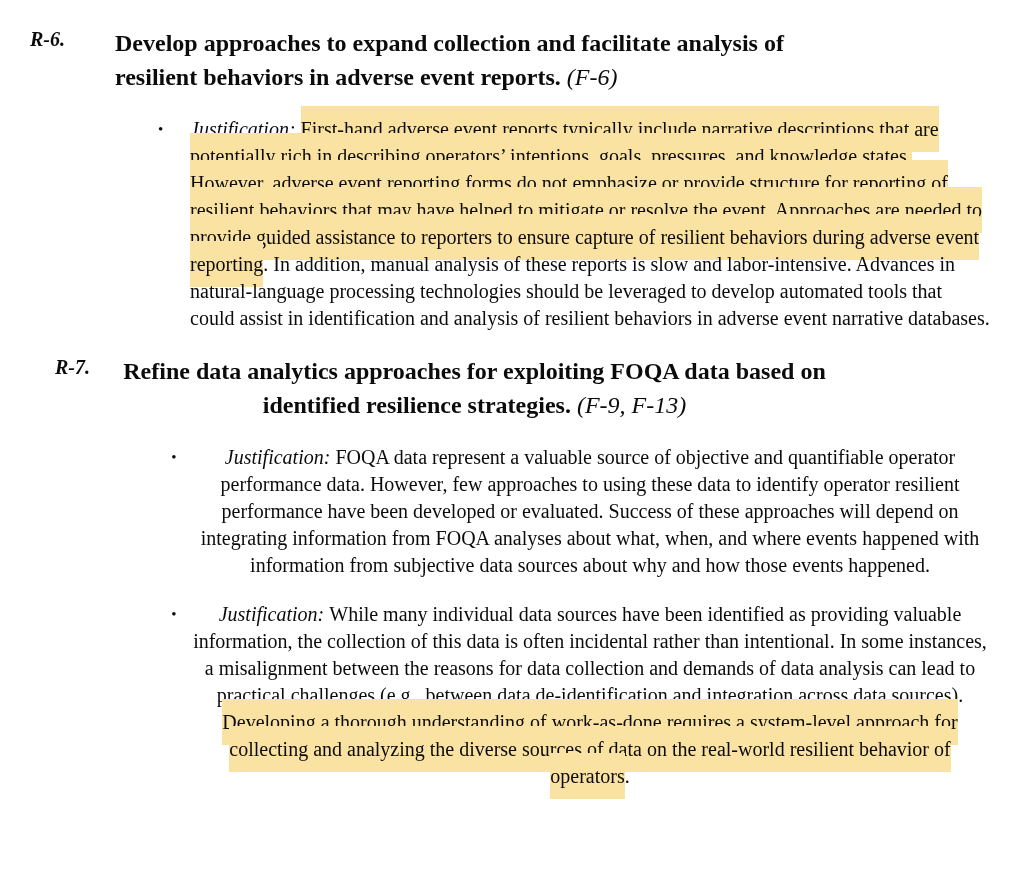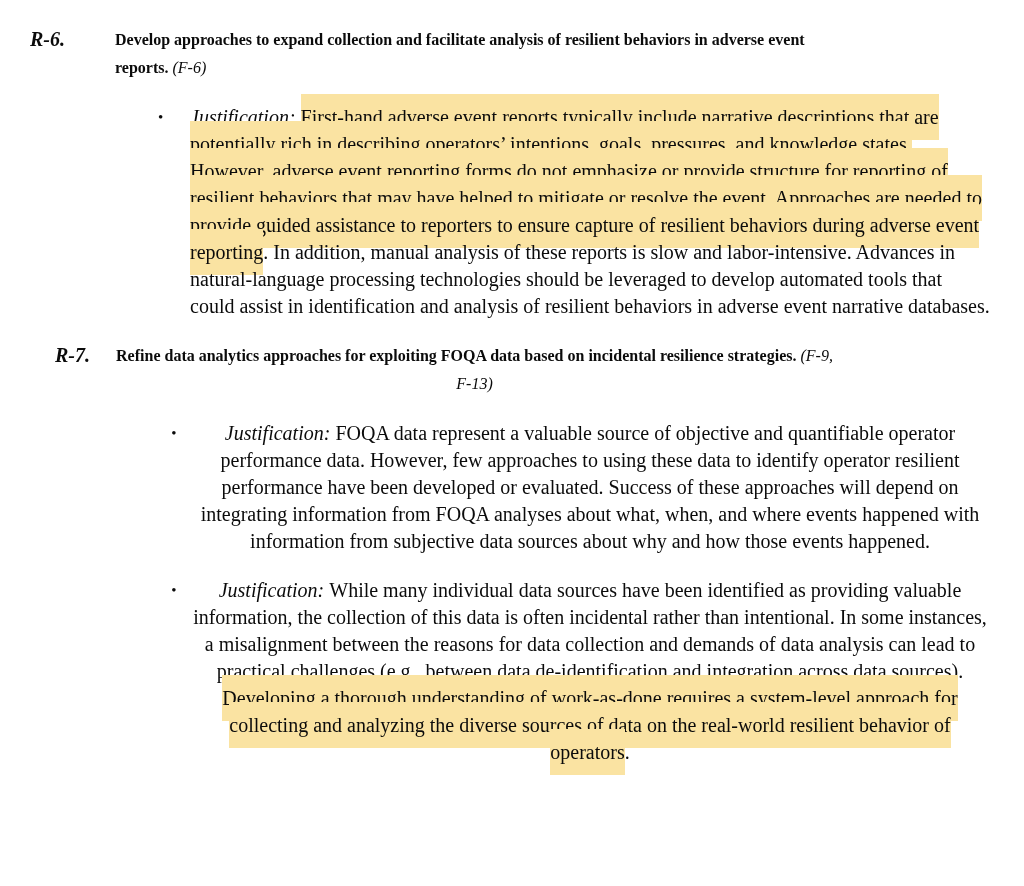--- a/index.html
+++ b/index.html
@@ -28,22 +28,22 @@
   }
   .section-label {
     flex: 0 0 85px;
     font-weight: bold;
     font-style: italic;
     font-size: 20px;
     line-height: 27px;
   }
   .heading-cell {
     flex: 1 1 auto;
-    font-size: 16px;
-    line-height: 28px;
+    font-size: 24px;
+    line-height: 34px;
   }
   .heading-text { font-weight: bold; }
   .heading-ref { font-style: italic; font-weight: normal; }
 
   .justification {
     display: flex;
     margin-left: 128px;
     margin-top: 22px;
   }
   .bullet {
@@ -81,21 +81,21 @@
       <div class="just-text">
         <span class="just-label">Justification: </span><span><span class="hl" style="background-color: rgb(250, 227, 162);">First-hand adverse event reports typically include narrative descriptions that are potentially rich in describing operators’ intentions, goals, pressures, and knowledge states. However, adverse event reporting forms do not emphasize or provide structure for reporting of resilient behaviors that may have helped to mitigate or resolve the event. Approaches are needed to provide guided assistance to reporters to ensure capture of resilient behaviors during adverse event reporting</span><span>. In addition, manual analysis of these reports is slow and labor-intensive. Advances in natural-language processing technologies should be leveraged to develop automated tools that could assist in identification and analysis of resilient behaviors in adverse event narrative databases.</span></span>
       </div>
     </div>
   </div>
 
   <div class="section">
     <div class="heading-row">
       <div class="section-label">R-7.</div>
       <div class="heading-cell">
-        <span class="heading-text">Refine data analytics approaches for exploiting FOQA data based on incidental resilience strategies. </span><span class="heading-ref">(F-9, F-13)</span>
+        <span class="heading-text">Refine data analytics approaches for exploiting FOQA data based on identified resilience strategies. </span><span class="heading-ref">(F-9, F-13)</span>
       </div>
     </div>
     <div class="justification">
       <div class="bullet">•</div>
       <div class="just-text">
         <span class="just-label">Justification: </span><span><span>FOQA data represent a valuable source of objective and quantifiable operator performance data. However, few approaches to using these data to identify operator resilient performance have been developed or evaluated. Success of these approaches will depend on integrating information from FOQA analyses about what, when, and where events happened with information from subjective data sources about why and how those events happened.</span></span>
       </div>
     </div>
   </div>
 

